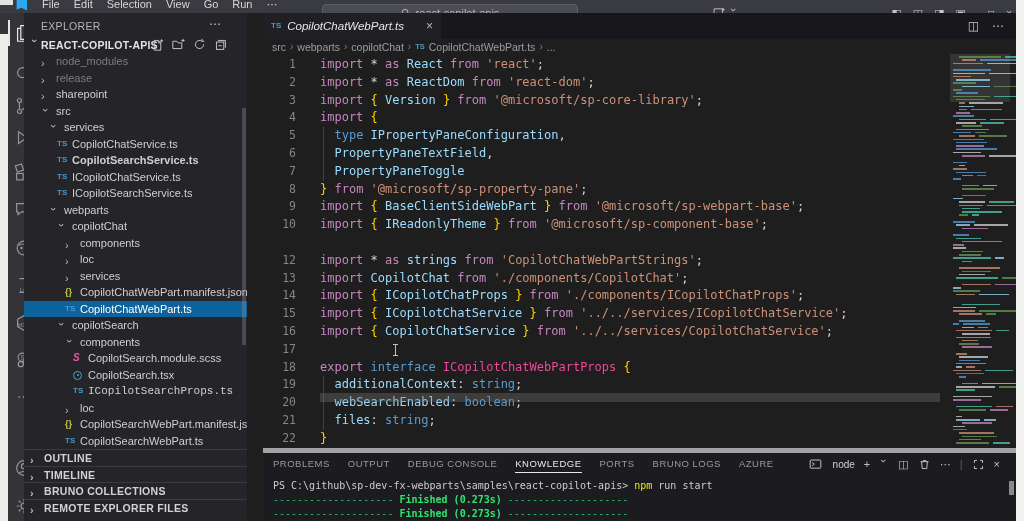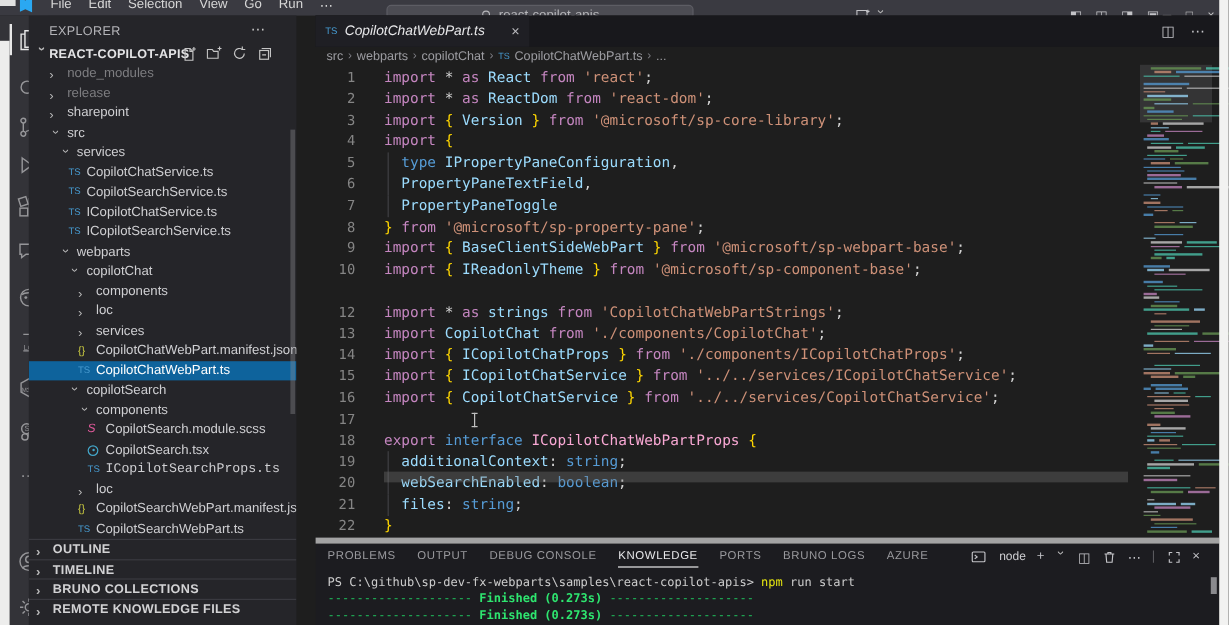--- a/index.html
+++ b/index.html
@@ -43,21 +43,21 @@
   .side-tools{position:absolute;right:20px;top:1px;display:flex;gap:8px}
   .side-tools svg{width:13px;height:13px;stroke:#c5c5c5;fill:none;stroke-width:1.2;cursor:pointer}
   .chev{position:absolute;top:1px;width:10px;color:#b8b8b8;font-size:11px;display:inline-block}
   .chev.exp{transform:rotate(90deg)}
   .tree-row{position:absolute;left:0;width:100%;height:16.5px;font-size:11px;line-height:16.5px;cursor:pointer;white-space:nowrap}
   .tree-row.dim .t-label{color:#7d7d80}
   .tree-row.sel{background:#0e639c}
   .tree-row .chev{top:2px}
   .t-label{color:#cfcfd2}
   .tree-row.sel .t-label{color:#fff}
-  .fi{position:absolute;top:2px;font-weight:normal;font-size:8px;line-height:12px}
+  .fi{position:absolute;top:2px;font-weight:bold;font-size:8px;line-height:12px}
   .fi-ts{color:#4699ce}
   .fi-json{color:#cbcb41;font-size:9px}
   .fi-scss{color:#e25a9b;font-size:10px;font-style:italic}
   .fi-react{width:9px;height:9px;border:1px solid #43a6c9;border-radius:50%;top:4px}
   .fi-react::after{content:"";position:absolute;left:2.5px;top:2.5px;width:2px;height:2px;border-radius:50%;background:#43a6c9}
   .side-section{position:absolute;left:0;width:100%;height:16.5px;border-top:1px solid #3a3a40;font-size:10.5px;font-weight:bold;color:#d2d2d4;line-height:16.5px;cursor:pointer}
   .side-section .chev{top:2px;left:6px}
   .side-section .s-label{position:absolute;left:20px;letter-spacing:.3px}
   #side-scroll{position:absolute;right:1px;top:95px;width:4px;height:237px;background:rgba(150,150,155,.35)}
 
@@ -72,21 +72,21 @@
   #breadcrumb{position:absolute;left:9px;top:26px;height:15px;display:flex;align-items:center;gap:4px;font-size:10.5px;color:#9d9da2}
   #breadcrumb .crumb{cursor:pointer}
   #breadcrumb .sep{color:#7e7e84;font-size:10px}
   #breadcrumb .fi-ts{position:static;font-size:7.5px}
 
   #code{position:absolute;left:0;top:41px;width:685px;height:394px;font-family:"DejaVu Sans Mono","Liberation Mono",monospace;font-size:12px}
   .code-line{position:absolute;left:0;width:100%;height:17.8px;line-height:17.8px;white-space:pre}
   .ln{position:absolute;left:0;width:33px;text-align:right;color:#858585;font-size:11.5px}
   .ct{position:absolute;left:57px}
   .guide{position:absolute;left:60px;top:0;bottom:0;width:1px;background:#404044}
-  .tok-k1{color:#c586c0}.tok-k2{color:#569cd6}.tok-id{color:#9cdcfe}.tok-ty{color:#f9a8d4}
+  .tok-k1{color:#c586c0}.tok-k2{color:#569cd6}.tok-id{color:#9cdcfe}.tok-ty{color:#ec4899}
   .tok-str{color:#ce9178}.tok-br{color:#ffd700}.tok-pl{color:#d4d4d4}
   .ibeam{position:absolute;left:129px;top:3px;width:7px;height:12px}
   .ibeam::before{content:"";position:absolute;left:3px;top:0;bottom:0;width:1px;background:#c0c0c0}
   .ibeam::after{content:"";position:absolute;left:1px;right:1px;top:0;height:1px;background:#c0c0c0;box-shadow:0 11px 0 #c0c0c0}
   #hscroll{position:absolute;left:57px;top:380px;width:620px;height:9px;background:rgba(121,121,121,.35)}
   #minimap{position:absolute;left:687px;top:41px;width:60px;height:394px;background:#1e1e1e;cursor:pointer}
   #minimap-slider{position:absolute;left:0;top:0;width:100%;height:48px;background:rgba(210,210,225,.12)}
   .mm-bar{position:absolute;height:1.6px;opacity:.75}
 
   
@@ -293,21 +293,21 @@
         <div class="tree-row" style="top: 106px;">
           <span class="chev exp" style="left: 25px;">›</span>
           <span class="t-label" style="position: absolute; left: 40px;">services</span>
         </div>
         <div class="tree-row" style="top: 122.5px;">
           <span class="fi fi-ts" style="left: 33px;">TS</span>
           <span class="t-label" style="position: absolute; left: 48px;">CopilotChatService.ts</span>
         </div>
         <div class="tree-row" style="top: 139px;">
           <span class="fi fi-ts" style="left: 33px;">TS</span>
-          <span class="t-label" style="position: absolute; left: 48px;">CopilotSearchService.ts</span>
+          <span class="t-label" style="position: absolute; left: 48px; font-weight: bold;">CopilotSearchService.ts</span>
         </div>
         <div class="tree-row" style="top: 155.5px;">
           <span class="fi fi-ts" style="left: 33px;">TS</span>
           <span class="t-label" style="position: absolute; left: 48px;">ICopilotChatService.ts</span>
         </div>
         <div class="tree-row" style="top: 172px;">
           <span class="fi fi-ts" style="left: 33px;">TS</span>
           <span class="t-label" style="position: absolute; left: 48px;">ICopilotSearchService.ts</span>
         </div>
         <div class="tree-row" style="top: 188.5px;">
@@ -379,21 +379,21 @@
         <div class="side-section" style="top: 452.5px;">
           <span class="chev">›</span>
           <span class="s-label">TIMELINE</span>
         </div>
         <div class="side-section" style="top: 469px;">
           <span class="chev">›</span>
           <span class="s-label">BRUNO COLLECTIONS</span>
         </div>
         <div class="side-section" style="top: 485.5px;">
           <span class="chev">›</span>
-          <span class="s-label">REMOTE KNOWLEDGE FILES</span>
+          <span class="s-label">REMOTE EXPLORER FILES</span>
         </div>
       </div>
     <div id="side-scroll"></div>
   </div>
 
   <div class="abs" id="editor">
     <div id="tabsbar">
       <div id="tab-active">
         <span class="fi fi-ts">TS</span>
         <span id="tab-label">CopilotChatWebPart.ts</span>

